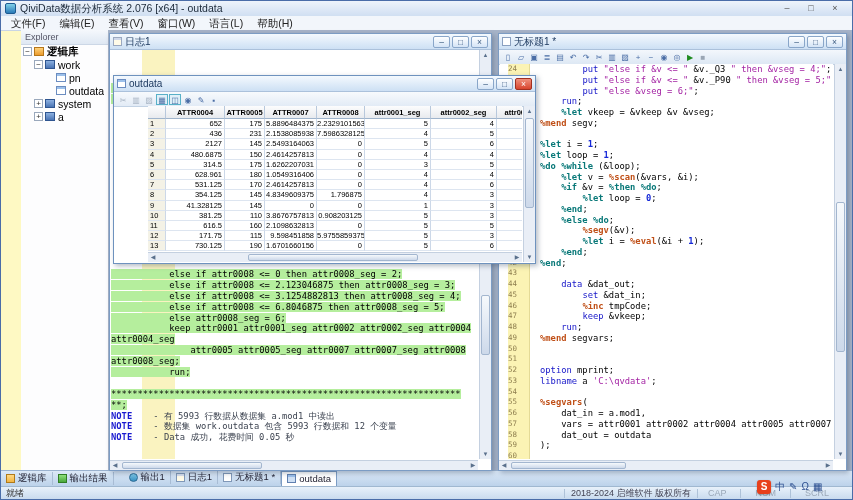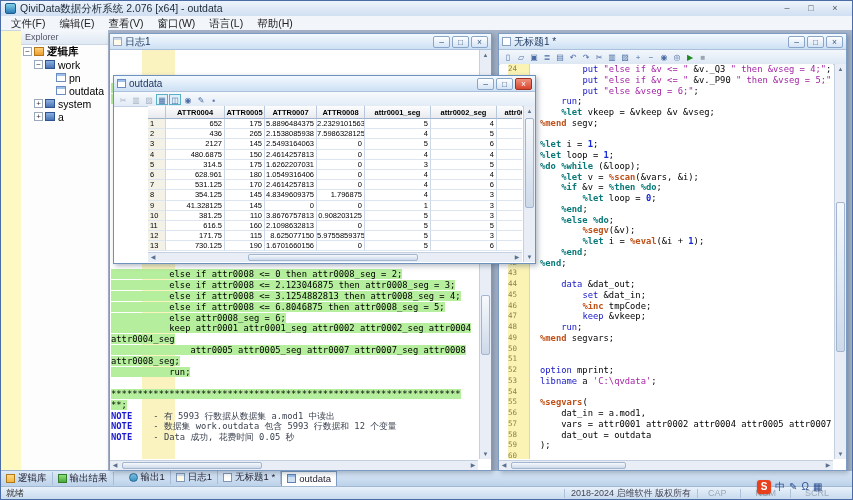--- a/index.html
+++ b/index.html
@@ -281,21 +281,21 @@
             <span class="dc c2">175</span>
             <span class="dc c3">5.8896484375</span>
             <span class="dc c4">2.2329101563</span>
             <span class="dc c5">5</span>
             <span class="dc c6">4</span>
             <span class="dc c7">5</span>
           </div>
           <div class="drow">
             <span class="rn c0">2</span>
             <span class="dc c1">436</span>
-            <span class="dc c2">265</span>
+            <span class="dc c2">231</span>
             <span class="dc c3">2.1538085938</span>
             <span class="dc c4">7.5986328125</span>
             <span class="dc c5">4</span>
             <span class="dc c6">5</span>
             <span class="dc c7">4</span>
           </div>
           <div class="drow">
             <span class="rn c0">3</span>
             <span class="dc c1">2127</span>
             <span class="dc c2">145</span>
@@ -382,21 +382,21 @@
             <span class="dc c3">2.1098632813</span>
             <span class="dc c4">0</span>
             <span class="dc c5">5</span>
             <span class="dc c6">5</span>
             <span class="dc c7">5</span>
           </div>
           <div class="drow">
             <span class="rn c0">12</span>
             <span class="dc c1">171.75</span>
             <span class="dc c2">115</span>
-            <span class="dc c3">8.625077150</span>
+            <span class="dc c3">9.598451858</span>
             <span class="dc c4">5.9755859375</span>
             <span class="dc c5">5</span>
             <span class="dc c6">3</span>
             <span class="dc c7">3</span>
           </div>
           <div class="drow">
             <span class="rn c0">13</span>
             <span class="dc c1">730.125</span>
             <span class="dc c2">190</span>
             <span class="dc c3">1.6701660156</span>

